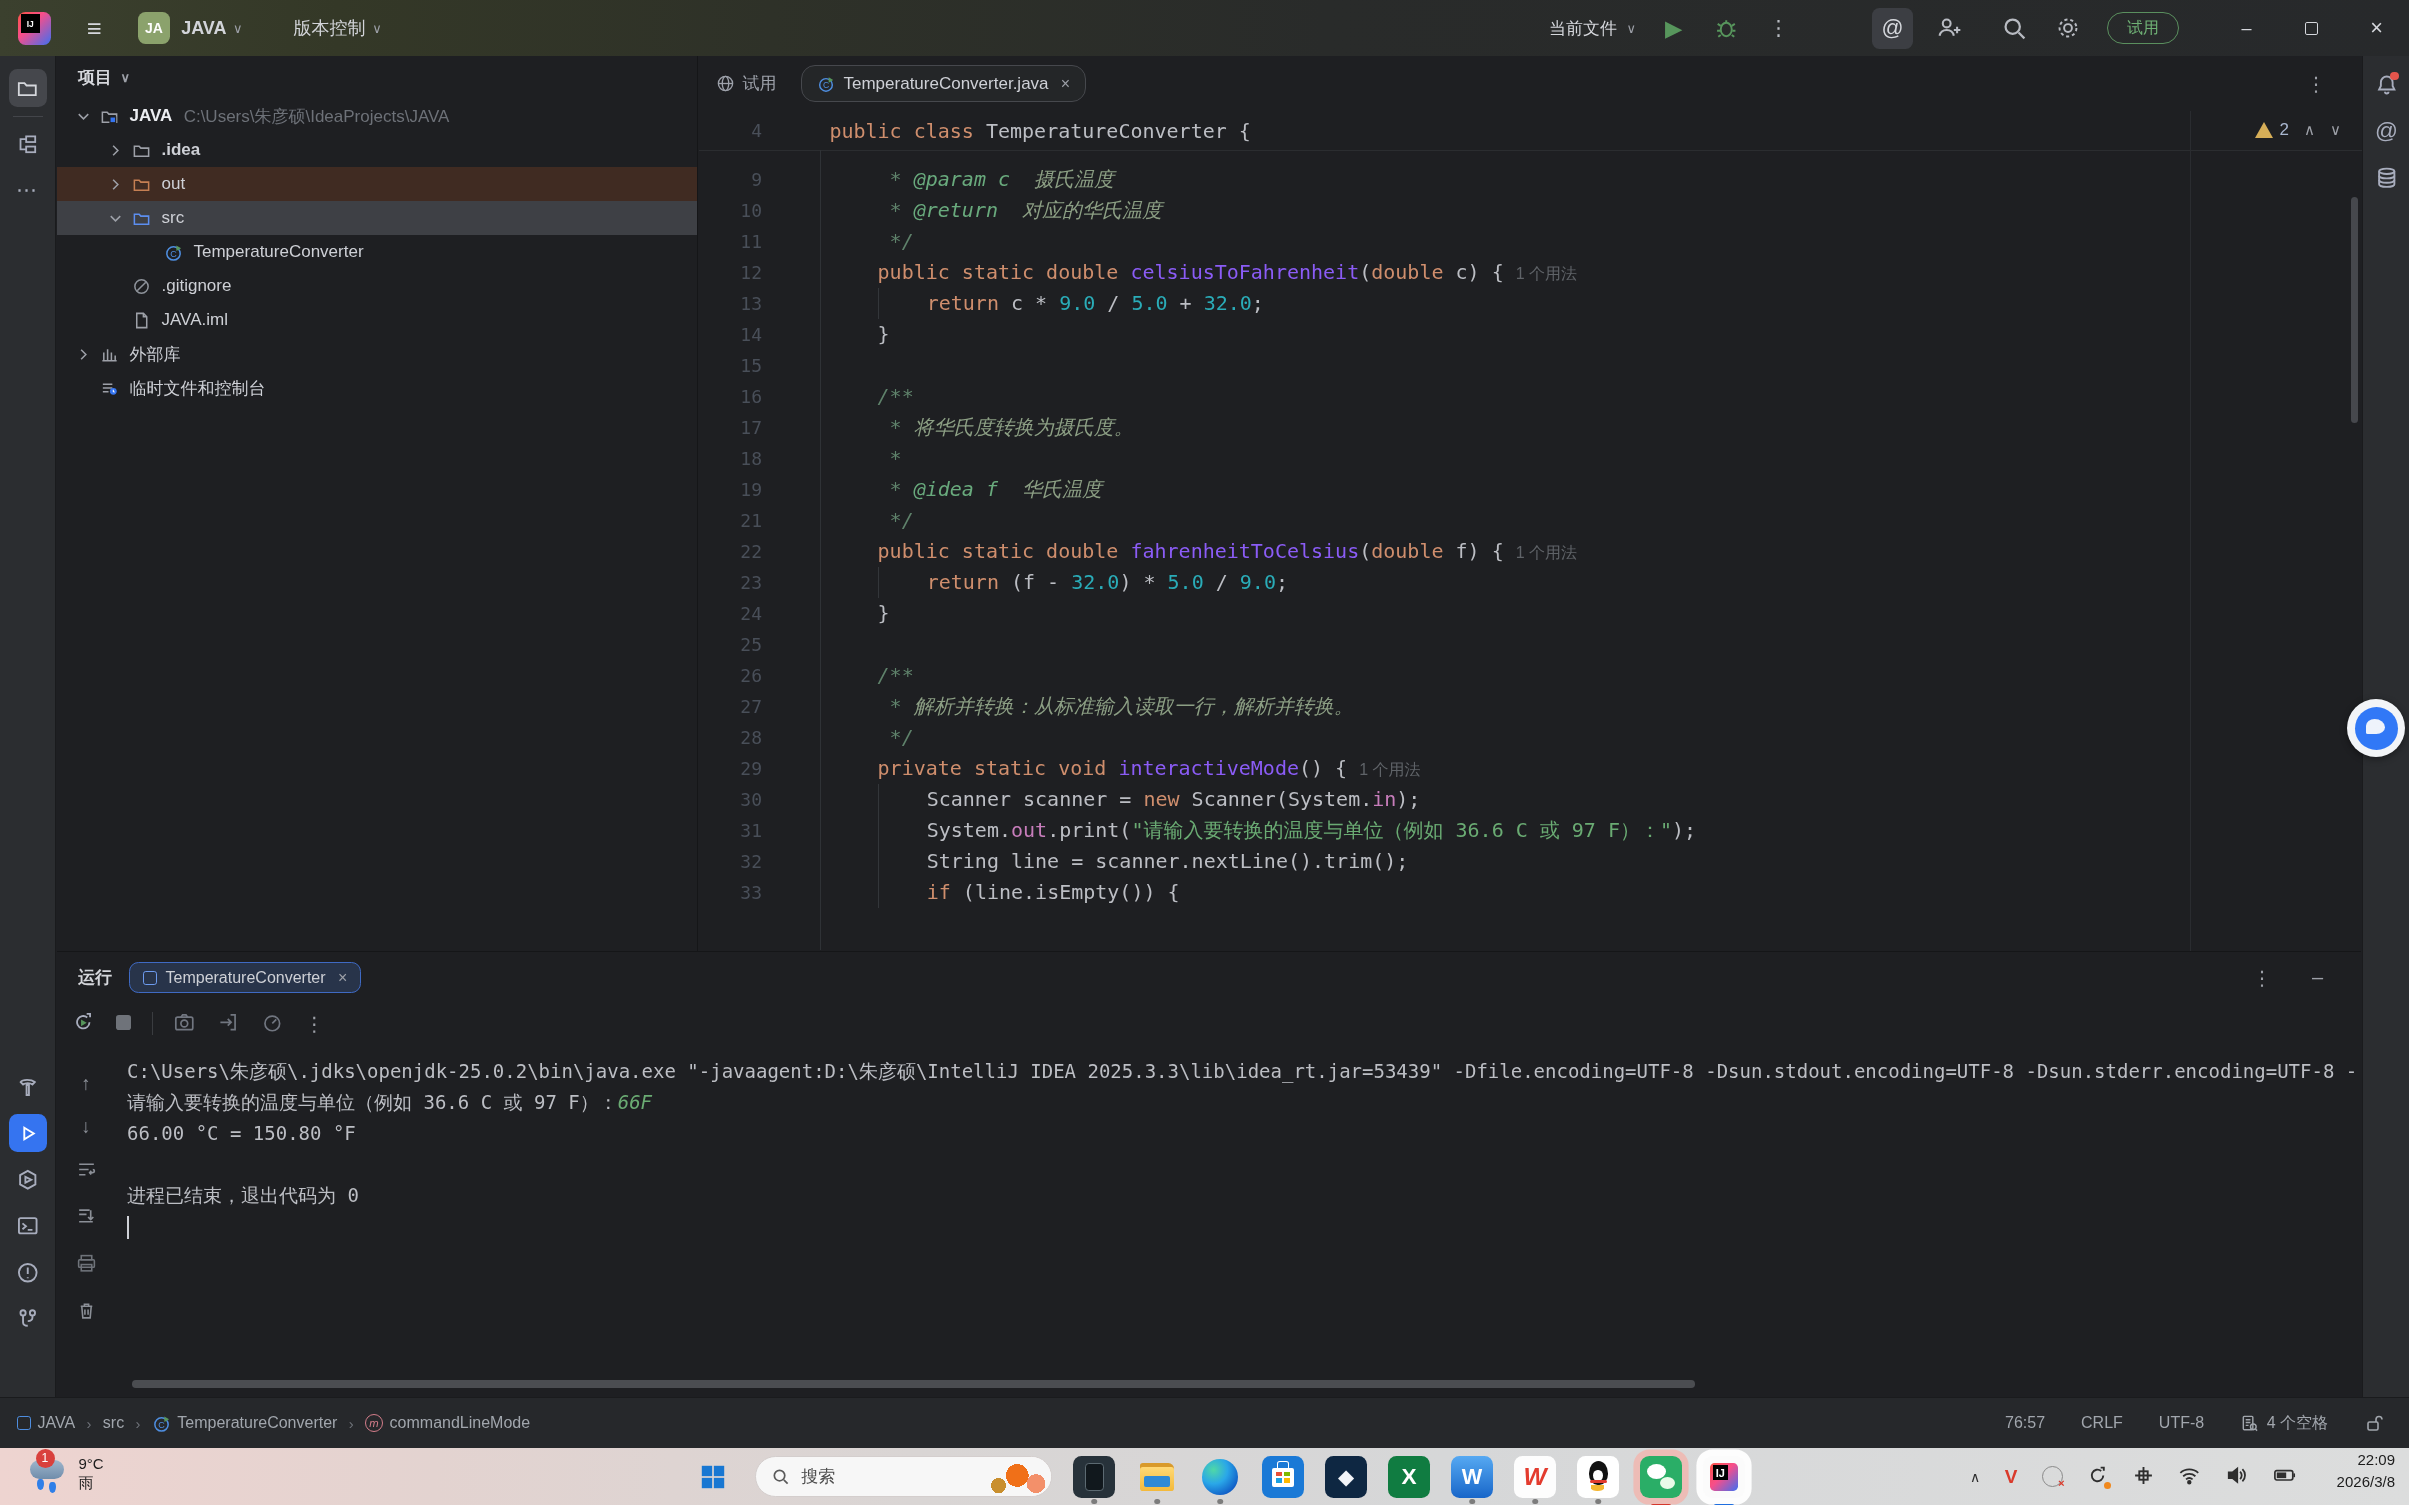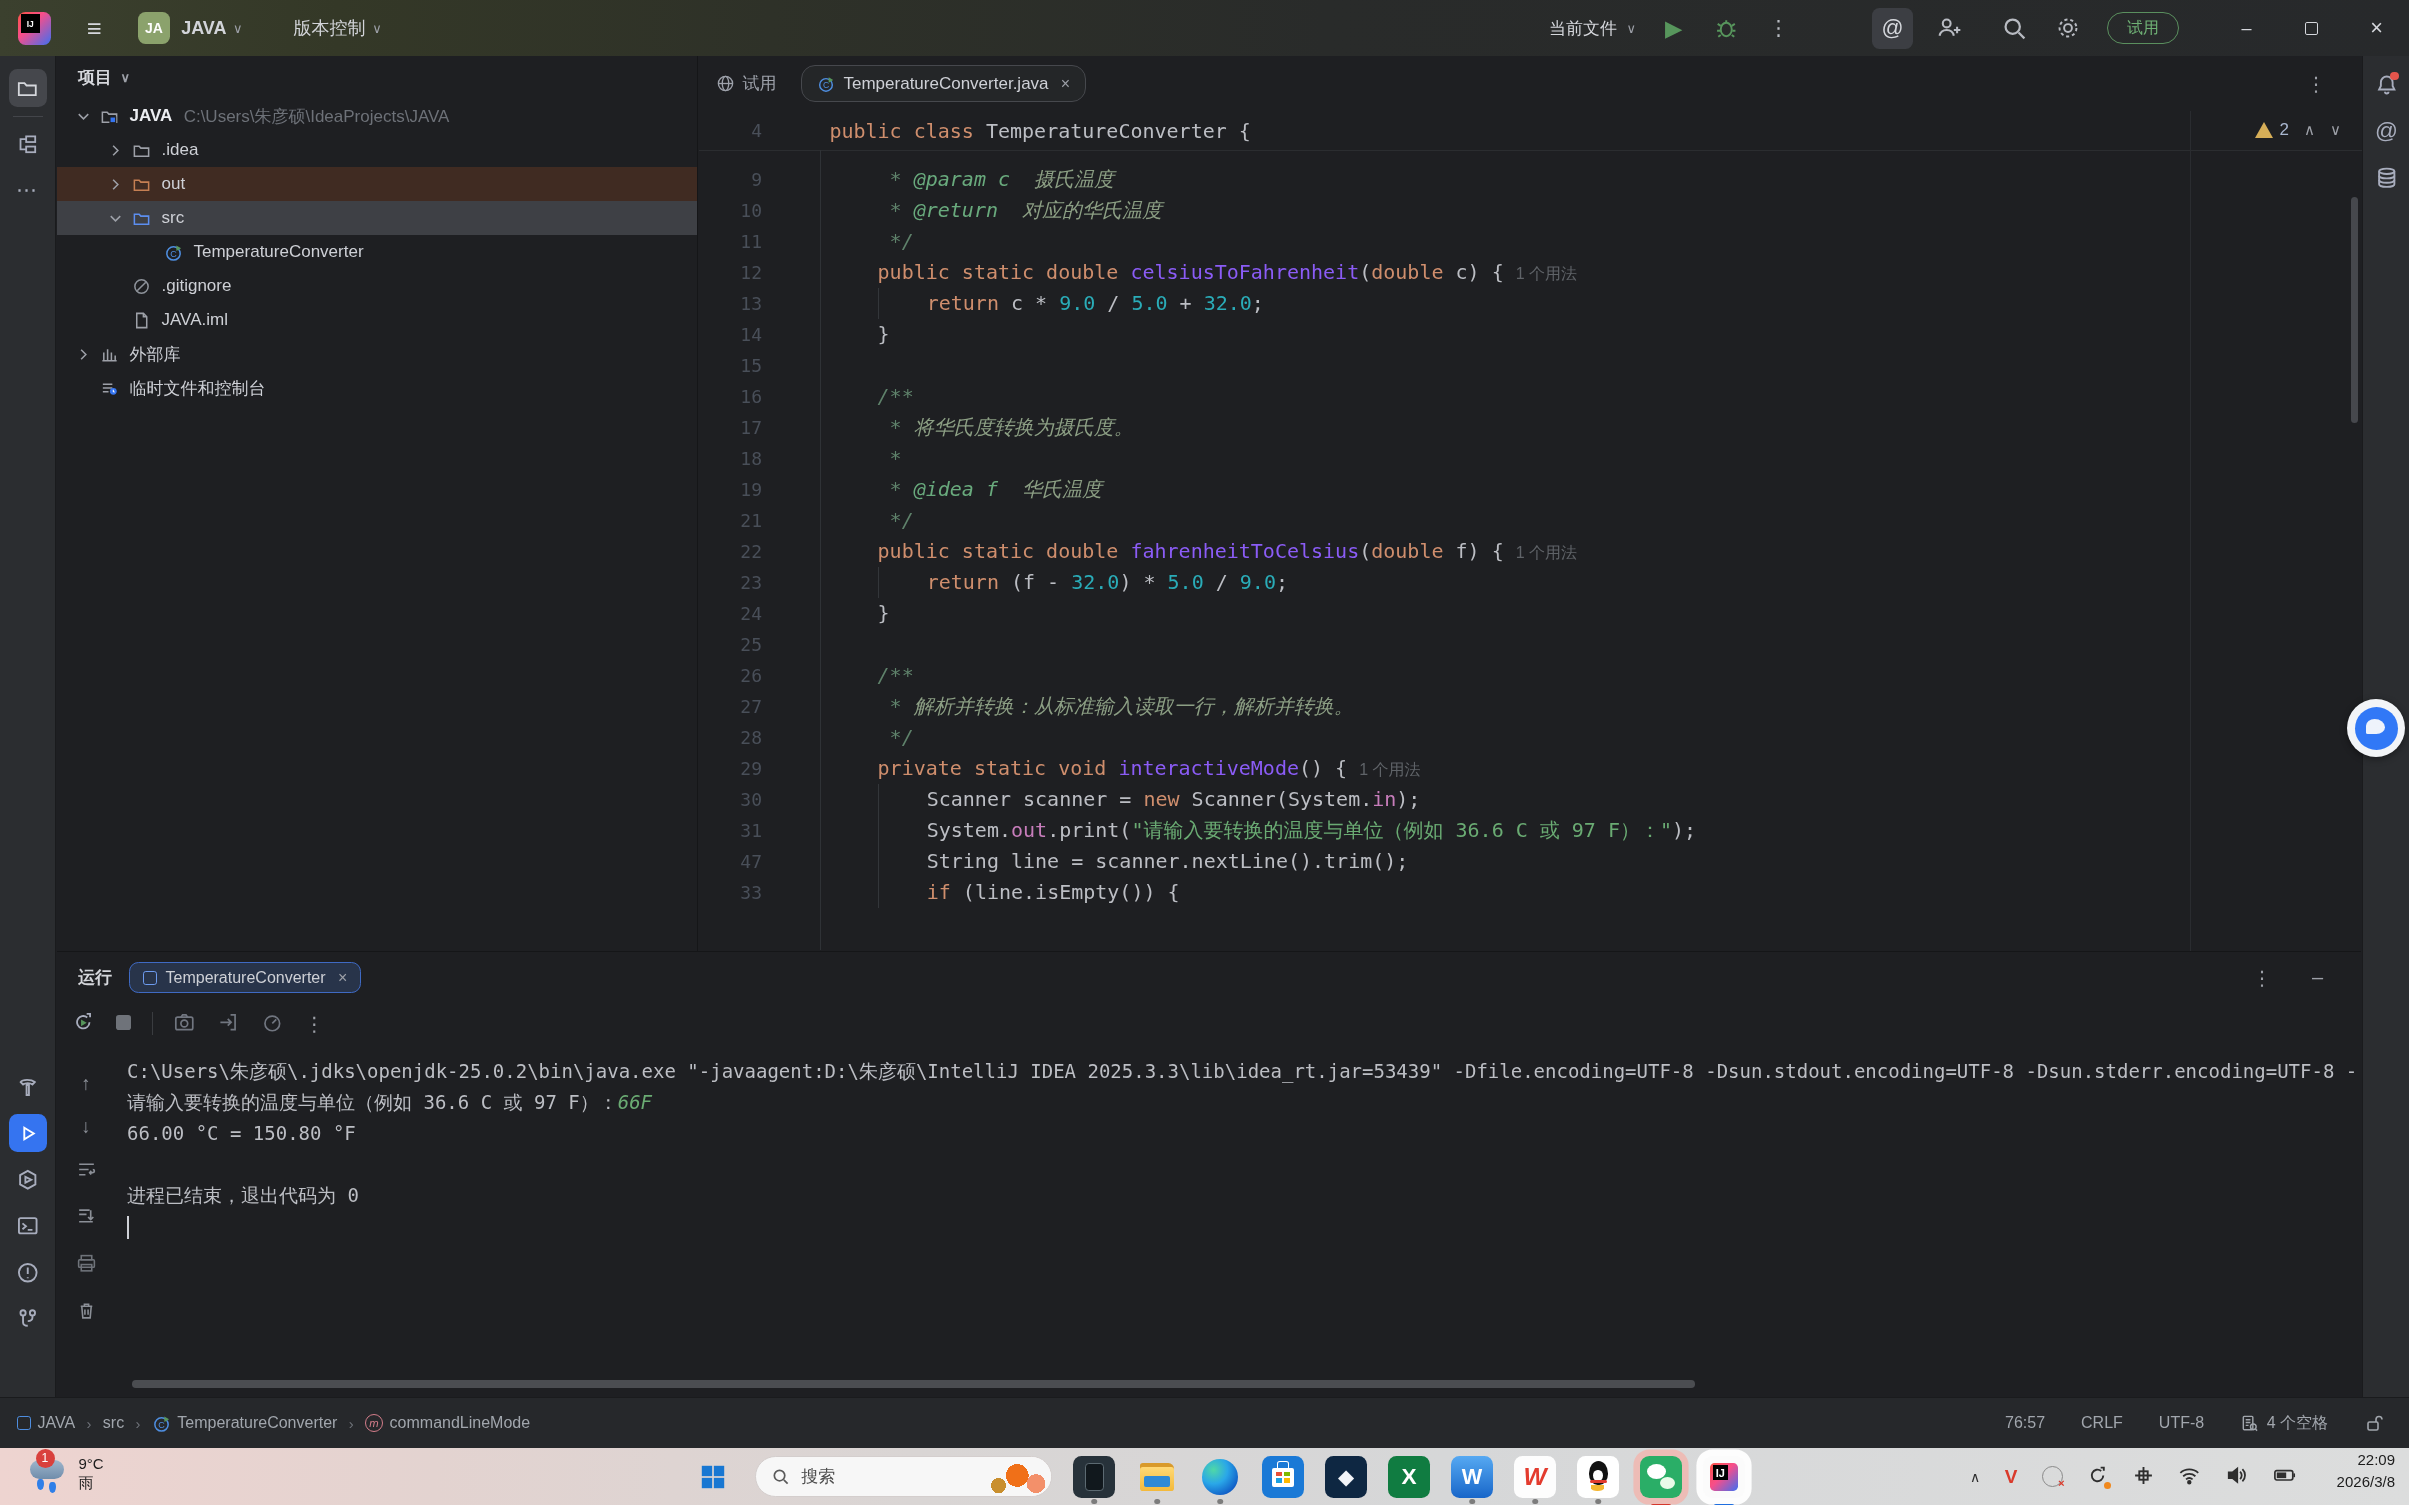--- a/index.html
+++ b/index.html
@@ -305,21 +305,21 @@
         <span class="cell-ic">
           <svg width="19" height="19" viewBox="0 0 20 20" fill="none" stroke="#9da0a8" stroke-width="1.6">
             <path d="M7.5 5l5 5-5 5"></path>
           </svg>
         </span>
         <span class="cell-ic">
           <svg width="19" height="19" viewBox="0 0 20 20" fill="none" stroke="#9da0a8" stroke-width="1.6">
             <path d="M2.5 16V5.5h5l1.8 2h8.2V16Z"></path>
           </svg>
         </span>
-        <span style="margin-left: 7.5px;">.idea</span>
+        <span style="margin-left: 7.5px; font-weight: bold;">.idea</span>
       </div>
       <div class="trow brown" style="padding-left: 45px;">
         <span class="cell-ic">
           <svg width="19" height="19" viewBox="0 0 20 20" fill="none" stroke="#9da0a8" stroke-width="1.6">
             <path d="M7.5 5l5 5-5 5"></path>
           </svg>
         </span>
         <span class="cell-ic">
           <svg width="19" height="19" viewBox="0 0 20 20" fill="none" stroke="#c57f53" stroke-width="1.6">
             <path d="M2.5 16V5.5h5l1.8 2h8.2V16Z"></path>
@@ -518,21 +518,21 @@
       </div>
       <div class="cl">
         <div class="gut">30</div>
         <div class="codecell"><span class="tk-pad" style="width: 4ch;"></span><span class="tk-guide"></span><span class="tk-pad" style="width: 4ch;"></span><span class="tk-txt">Scanner scanner = </span><span class="tk-kw">new</span><span class="tk-txt"> Scanner(System.</span><span class="tk-field">in</span><span class="tk-txt">);</span></div>
       </div>
       <div class="cl">
         <div class="gut">31</div>
         <div class="codecell"><span class="tk-pad" style="width: 4ch;"></span><span class="tk-guide"></span><span class="tk-pad" style="width: 4ch;"></span><span class="tk-txt">System.</span><span class="tk-field">out</span><span class="tk-txt">.print(</span><span class="tk-str">"请输入要转换的温度与单位（例如 36.6 C 或 97 F）："</span><span class="tk-txt">);</span></div>
       </div>
       <div class="cl">
-        <div class="gut">47</div>
+        <div class="gut">32</div>
         <div class="codecell"><span class="tk-pad" style="width: 4ch;"></span><span class="tk-guide"></span><span class="tk-pad" style="width: 4ch;"></span><span class="tk-txt">String line = scanner.nextLine().trim();</span></div>
       </div>
       <div class="cl">
         <div class="gut">33</div>
         <div class="codecell"><span class="tk-pad" style="width: 4ch;"></span><span class="tk-guide"></span><span class="tk-pad" style="width: 4ch;"></span><span class="tk-kw">if</span><span class="tk-txt"> (line.isEmpty()) {</span></div>
       </div>
     </div>
   <div id="ed-scroll"></div>
 </div>
 

